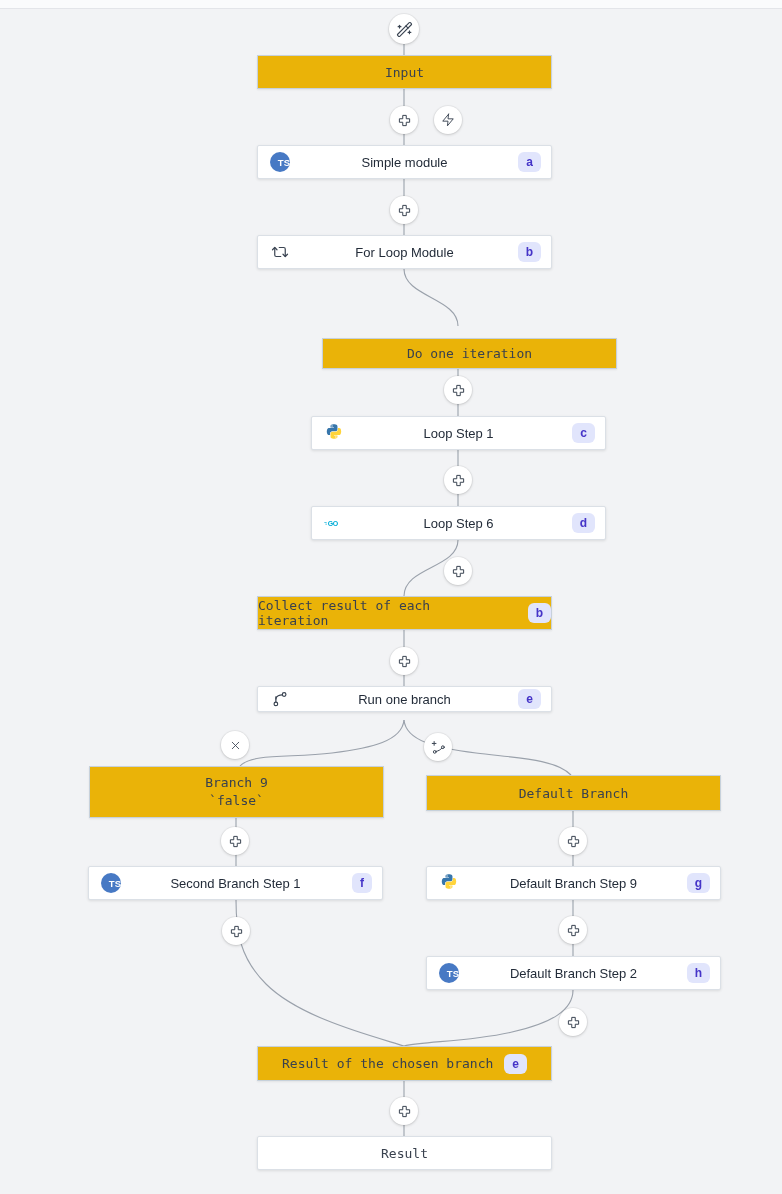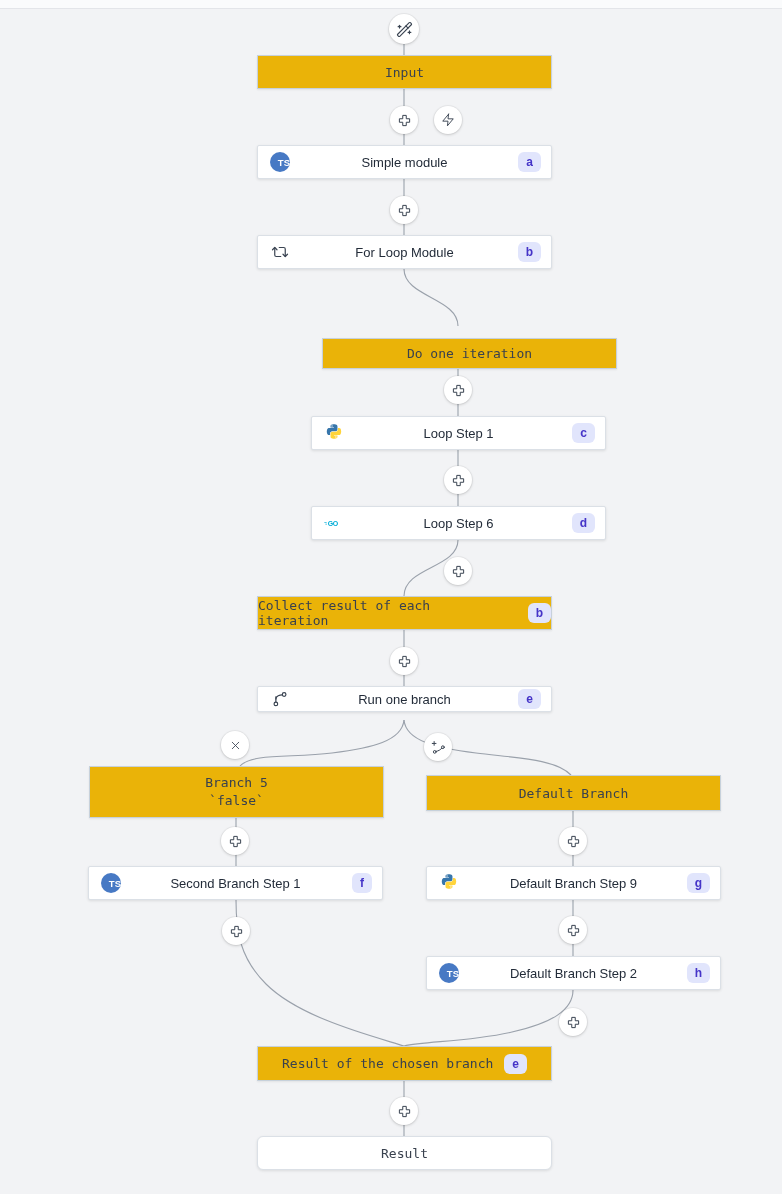--- a/index.html
+++ b/index.html
@@ -193,21 +193,21 @@
       <path d="M5 2.5v6"></path>
         <path d="M2 5.5h6"></path>
       <circle cx="6" cy="19" r="2.2"></circle>
       <circle cx="19" cy="11.5" r="2.2"></circle>
       <path d="M8.2 18.2c4-.8 7.3-2.7 8.8-4.8"></path>
     </svg>
   </div>
 
   <div class="box gray" style="left:89px;top:766px;width:295px;height:52px;">
     <span class="two-line">
-      <span>Branch 5</span>
+      <span>Branch 9</span>
       <span>`false`</span>
     </span>
   </div>
 
   <div class="box gray" style="left:426px;top:775px;width:295px;height:36px;">
     <span>Default Branch</span>
   </div>
 
   <div class="circle" style="left:221px;top:827px;">
     <svg width="15" height="15" viewBox="0 0 24 24">
@@ -268,16 +268,16 @@
     <span>Result of the chosen branch</span>
     <span class="badge inlinebadge">e</span>
   </div>
 
   <div class="circle" style="left:390px;top:1097px;">
     <svg width="15" height="15" viewBox="0 0 24 24">
       <path d="M9.2 3.8h5.6v5.4h5.4v5.6h-5.4v5.4H9.2v-5.4H3.8V9.2h5.4z" fill="#fff" stroke="#3a4452" stroke-width="1.6" stroke-linejoin="round"></path>
     </svg>
   </div>
 
-  <div class="box white mono" style="left:257px;top:1136px;width:295px;height:34px;border-radius:6px;">
+  <div class="box white mono" style="left:257px;top:1136px;width:295px;height:34px;">
     <span>Result</span>
   </div>
 </div>
 
 </body></html>

